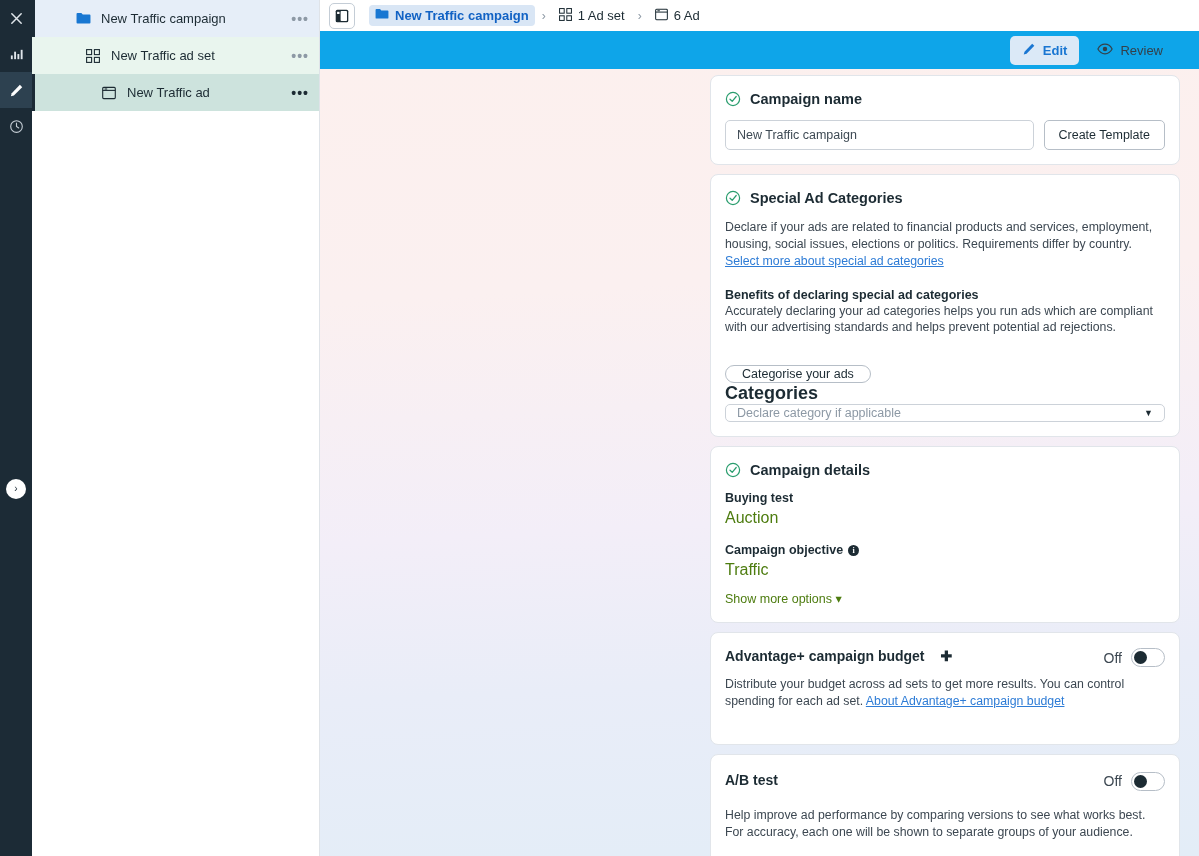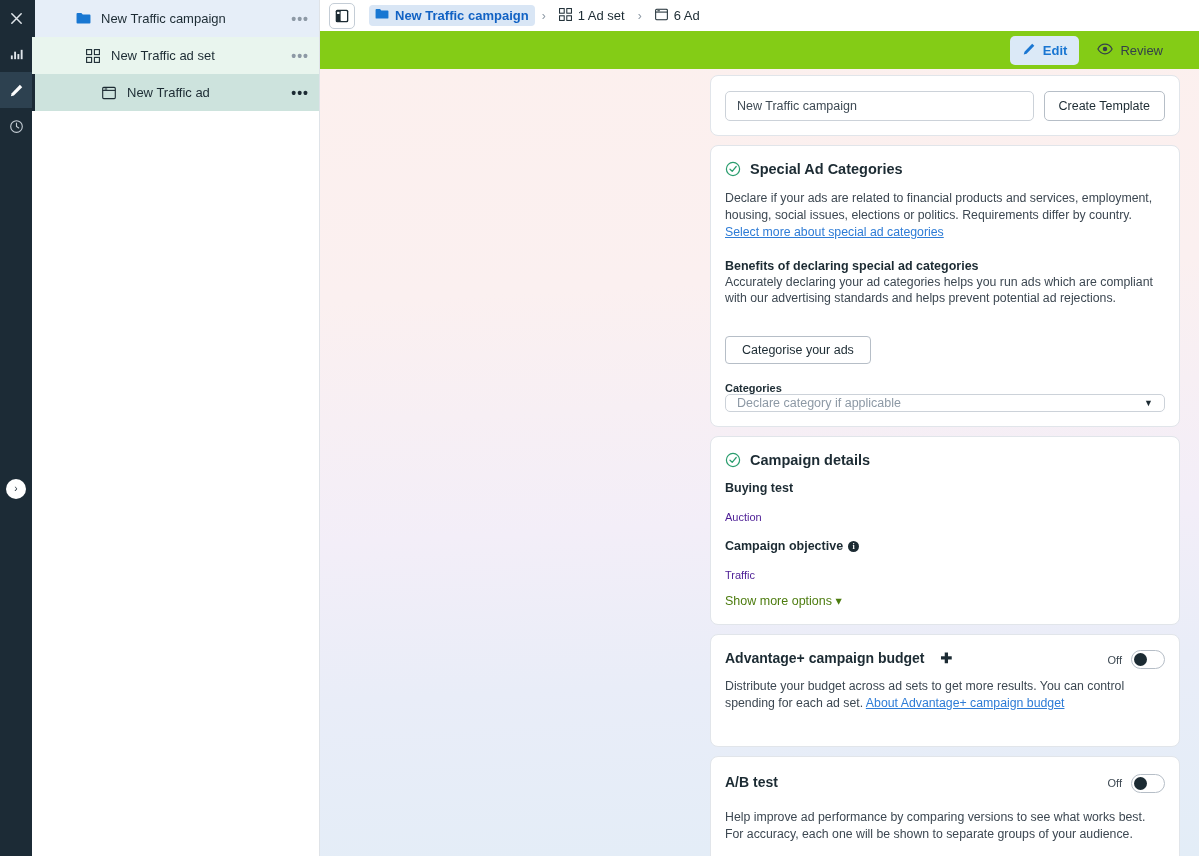--- a/index.html
+++ b/index.html
@@ -72,21 +72,21 @@
     width: 26px; height: 26px; border: 1px solid #c4cdd6; border-radius: 5px;
     display: flex; align-items: center; justify-content: center; background: #fff;
   }
   .crumbs { display: flex; align-items: center; margin-left: 14px; font-size: 13px; color: #1c2b33; }
   .crumb { display: flex; align-items: center; gap: 6px; padding: 3px 6px; border-radius: 4px; }
   .crumb.active { background: #d9e6f5; color: #1162c4; font-weight: 700; }
   .crumb-sep { color: #8d99a5; margin: 0 7px; font-size: 12px; }
 
   .toolbar {
     height: 38px; display: flex; align-items: center; justify-content: flex-end;
-    padding-right: 24px; gap: 6px; background: #84cc16;
+    padding-right: 24px; gap: 6px; background: #0ea5e9;
   }
   .tool-btn {
     display: flex; align-items: center; gap: 7px;
     padding: 6px 12px; border-radius: 5px; font-size: 13px; color: #34404a;
     background: transparent;
   }
   .tool-btn.active { background: #dbe9f7; color: #1976d2; font-weight: 700; }
 
   .content {
     position: absolute; left: 0; right: 0; top: 69px; bottom: 0;
@@ -113,47 +113,47 @@
   .btn-outline {
     border: 1px solid #b6bec7; border-radius: 5px; background: #fff;
     padding: 0 14px; height: 30px; font-size: 12.5px; color: #1c2b33;
     font-family: "Liberation Sans", sans-serif; white-space: nowrap;
   }
 
   .body-text { font-size: 12.3px; line-height: 1.37; color: #3d4852; }
   .link { color: #2e7cd6; }
   .sub-head { font-size: 12.5px; font-weight: 700; color: #1c2b33; margin-top: 18px; margin-bottom: 1px; }
   .btn-pill {
-    margin-top: 29px; border: 1px solid #b6bec7; border-radius: 4px; background: #fff;
-    padding: 0 16px; height: 28px; font-size: 12.5px; color: #1c2b33;
+    margin-top: 29px; border: 1px solid #b6bec7; border-radius: 13px; background: #fff;
+    padding: 0 16px; height: 18px; font-size: 12.5px; color: #1c2b33;
     font-family: "Liberation Sans", sans-serif; display: inline-flex; align-items: center;
   }
-  .field-label { font-size: 11px; font-weight: 700; color: #1c2b33; margin-top: 18px; }
+  .field-label { font-size: 18px; font-weight: 700; color: #1c2b33; }
   .field-hint { font-size: 10.8px; color: #5b666f; margin-top: 2px; margin-bottom: 7px; }
   .select {
     height: 18px; border: 1px solid #ccd2d9; border-radius: 5px; background: #fff;
     display: flex; align-items: center; padding: 0 11px; justify-content: space-between;
   }
   .select-val { font-size: 12.5px; color: #8d99a5; }
   .caret { font-size: 9px; color: #1c2b33; }
 
   .detail-label { font-size: 12.5px; font-weight: 700; color: #1c2b33; display: flex; align-items: center; gap: 5px; }
-  .detail-val { font-size: 11px; color: #4c1d95; margin-top: 16px; }
+  .detail-val { font-size: 16px; color: #4d7c0f; margin-top: 4px; }
   .info-dot {
     width: 11px; height: 11px; border-radius: 50%; background: #1c2b33; color: #fff;
     font-size: 8px; font-weight: 700; display: inline-flex; align-items: center; justify-content: center;
     font-family: "Liberation Serif", serif;
   }
   .gap-block { margin-top: 16px; }
   .showmore { font-size: 12.5px; color: #4d7c0f; margin-top: 12px; }
 
   .toggle-head { display: flex; align-items: flex-start; justify-content: space-between; }
   .toggle-title { font-size: 14px; font-weight: 700; color: #1c2b33; display: flex; align-items: center; gap: 16px; }
   .toggle-right { display: flex; align-items: center; gap: 9px; }
-  .toggle-state { font-size: 11px; color: #3d4852; }
+  .toggle-state { font-size: 14px; color: #3d4852; }
   .switch {
     width: 34px; height: 19px; border-radius: 10px; background: #fff;
     border: 1px solid #b6bec7; position: relative;
   }
   .switch .knob {
     position: absolute; left: 2px; top: 2px; width: 13px; height: 13px;
     border-radius: 50%; background: #1c2b33;
   }
   .toggle-body { margin-top: 9px; }
   .card-toggle { padding-bottom: 34px; }
@@ -298,20 +298,29 @@
           </svg>
         </span>
         <span>Review</span>
       </div>
     </div>
 
     <div class="content">
       <div class="cards">
 
         <div class="card">
+          <div class="card-head">
+            <span class="check-ico">
+              <svg width="16" height="16" viewBox="0 0 16 16">
+                <circle cx="8" cy="8" r="6.6" fill="none" stroke="#2a9d6e" stroke-width="1.2"></circle>
+                <path d="M5 8.2 L7.2 10.3 L11.2 5.5" fill="none" stroke="#2a9d6e" stroke-width="1.2" stroke-linecap="round" stroke-linejoin="round"></path>
+              </svg>
+            </span>
+            <span class="card-title">Campaign name</span>
+          </div>
           <div class="name-row">
             <input class="text-input" type="text" value="New Traffic campaign" style="">
             <button class="btn-outline">Create Template</button>
           </div>
         </div>
 
         <div class="card">
           <div class="card-head">
             <span class="check-ico">
               <svg width="16" height="16" viewBox="0 0 16 16">

